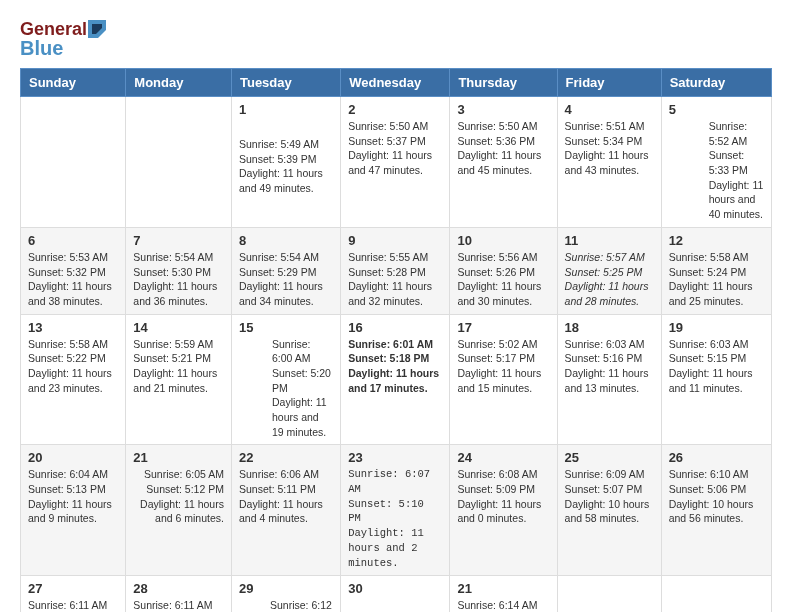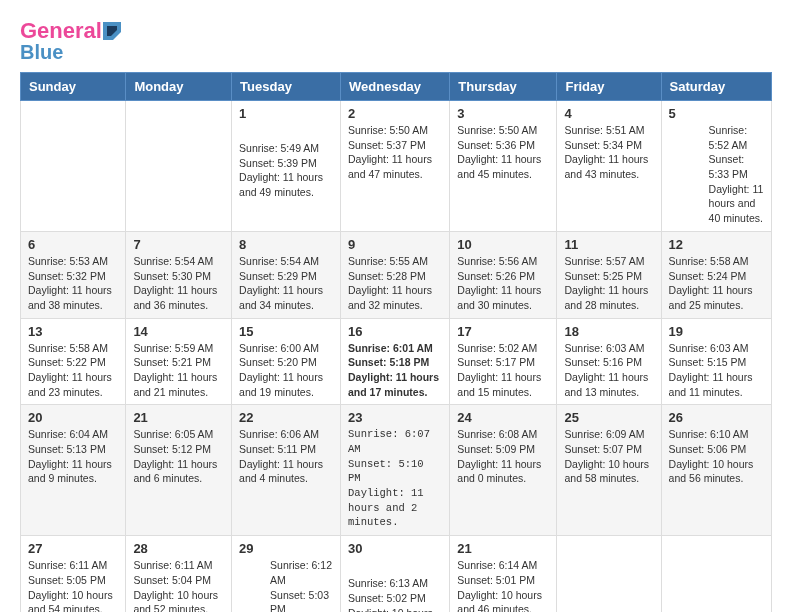--- a/index.html
+++ b/index.html
@@ -15,23 +15,23 @@
       align-items: flex-start;
       justify-content: space-between;
       margin-bottom: 10px;
     }
     .logo {
       display: flex;
       flex-direction: column;
       align-items: flex-start;
     }
     .logo-text {
-      font-size: 22px;
+      font-size: 18px;
       font-weight: bold;
-      color: #ec4899;
+      color: #7f1d1d;
       line-height: 1;
     }
     .title-section {
       text-align: right;
     }
     .month-title {
       font-size: 36px;
       font-weight: bold;
       color: #1a1a1a;
       line-height: 1.1;
@@ -176,21 +176,21 @@
 Daylight: 11 hours and 32 minutes.</div>
         </td>
         <td>
           <span class="day-number">10</span>
           <div class="day-info" style="white-space: pre-line;">Sunrise: 5:56 AM
 Sunset: 5:26 PM
 Daylight: 11 hours and 30 minutes.</div>
         </td>
         <td>
           <span class="day-number">11</span>
-          <div class="day-info" style="white-space: pre-line;">Sunrise: 5:57 AM
+          <div class="day-info" style="white-space: pre-line; font-style: italic;">Sunrise: 5:57 AM
 Sunset: 5:25 PM
 Daylight: 11 hours and 28 minutes.</div>
         </td>
         <td>
           <span class="day-number">12</span>
           <div class="day-info" style="white-space: pre-line;">Sunrise: 5:58 AM
 Sunset: 5:24 PM
 Daylight: 11 hours and 25 minutes.</div>
         </td>
       </tr>
@@ -202,21 +202,21 @@
 Daylight: 11 hours and 23 minutes.</div>
         </td>
         <td>
           <span class="day-number">14</span>
           <div class="day-info" style="white-space: pre-line;">Sunrise: 5:59 AM
 Sunset: 5:21 PM
 Daylight: 11 hours and 21 minutes.</div>
         </td>
         <td>
           <span class="day-number">15</span>
-          <div class="day-info" style="white-space: pre-line;">Sunrise: 6:00 AM
+          <div class="day-info" style="white-space: pre-line; margin-left: 33px;">Sunrise: 6:00 AM
 Sunset: 5:20 PM
 Daylight: 11 hours and 19 minutes.</div>
         </td>
         <td>
           <span class="day-number">16</span>
           <div class="day-info" style="white-space: pre-line; font-weight: bold;">Sunrise: 6:01 AM
 Sunset: 5:18 PM
 Daylight: 11 hours and 17 minutes.</div>
         </td>
         <td>
@@ -240,21 +240,21 @@
       </tr>
       <tr>
         <td>
           <span class="day-number">20</span>
           <div class="day-info" style="white-space: pre-line;">Sunrise: 6:04 AM
 Sunset: 5:13 PM
 Daylight: 11 hours and 9 minutes.</div>
         </td>
         <td>
           <span class="day-number">21</span>
-          <div class="day-info" style="white-space: pre-line;">Sunrise: 6:05 AM
+          <div class="day-info" style="white-space: pre-line; text-align: right;">Sunrise: 6:05 AM
 Sunset: 5:12 PM
 Daylight: 11 hours and 6 minutes.</div>
         </td>
         <td>
           <span class="day-number">22</span>
           <div class="day-info" style="white-space: pre-line;">Sunrise: 6:06 AM
 Sunset: 5:11 PM
 Daylight: 11 hours and 4 minutes.</div>
         </td>
         <td>

